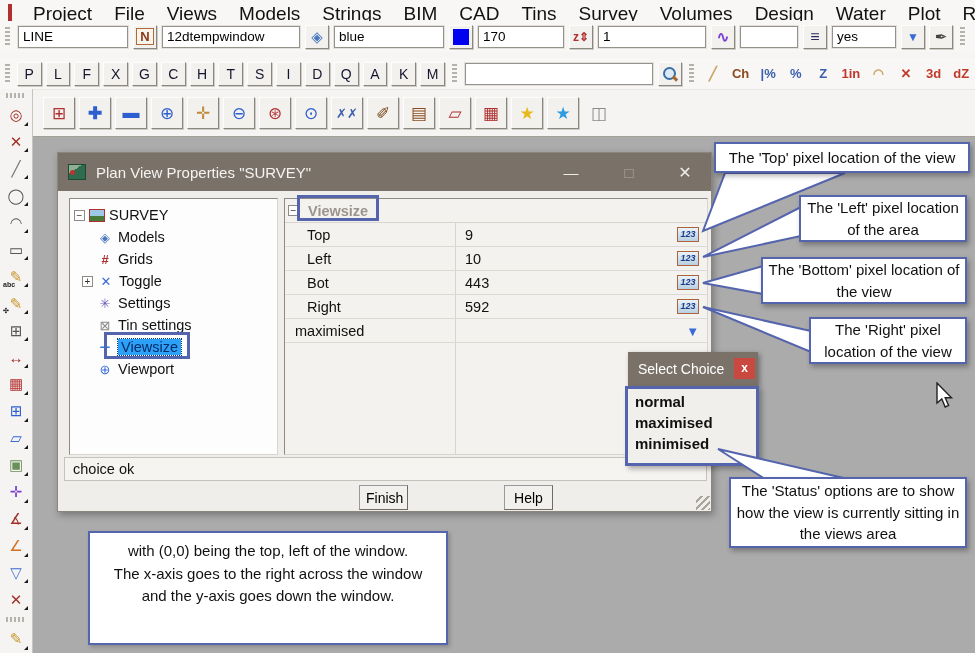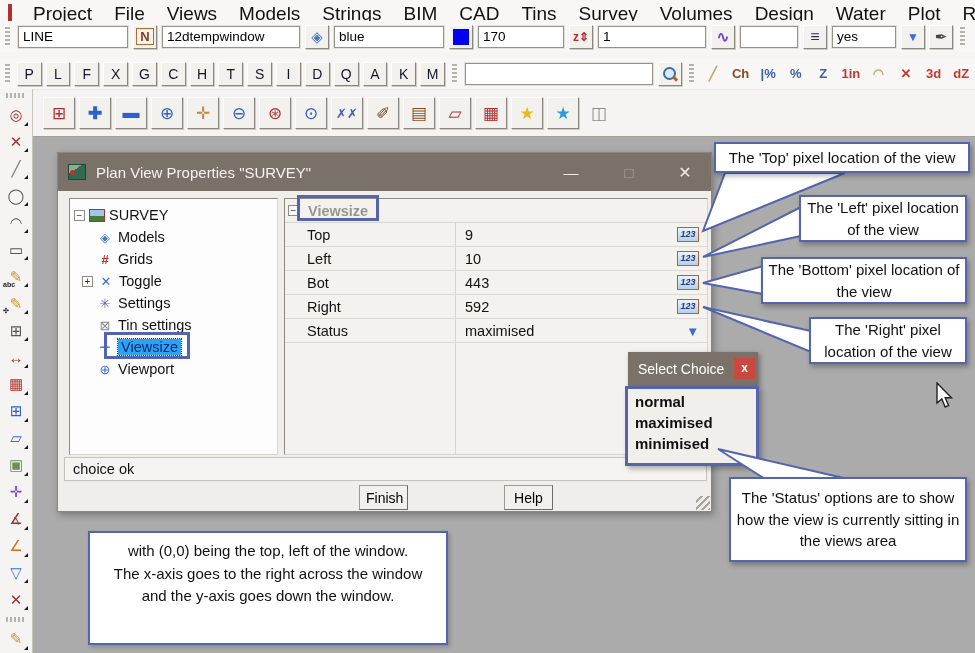--- a/index.html
+++ b/index.html
@@ -120,21 +120,21 @@
          padding:2px 0 0 7px;box-shadow:3px 3px 5px rgba(0,0,0,.3);}
   .popt{font-size:15px;font-weight:bold;line-height:21px;cursor:default;}
   
   .callout{position:absolute;background:#fff;border:2px solid #5464ad;display:flex;align-items:center;
            justify-content:center;text-align:center;font-size:15px;line-height:1.45;z-index:5;
            box-shadow:2px 3px 5px rgba(0,0,0,.3);padding:2px 4px;}
   .co-top{left:714px;top:142px;width:256px;height:31px;white-space:nowrap;}
   .co-left{left:799px;top:195px;width:168px;height:47px;}
   .co-bottom{left:761px;top:257px;width:206px;height:47px;}
   .co-right{left:809px;top:317px;width:158px;height:47px;}
-  .co-status{left:729px;top:477px;width:238px;height:85px;}
+  .co-status{left:729px;top:477px;width:238px;height:71px;}
   .notebox{position:absolute;left:88px;top:531px;width:360px;height:114px;background:#fff;border:2px solid #5464ad;
            font-size:15px;line-height:1.5;text-align:center;padding-top:7px;z-index:5;
            box-shadow:2px 2px 4px rgba(0,0,0,.2);}
   .notebox .gap{}
   .annrect{position:absolute;border:3px solid #5464ad;z-index:6;pointer-events:none;}
   .ann-tree{left:104px;top:332px;width:86px;height:27px;}
   .ann-grid{left:297px;top:195px;width:82px;height:26px;}
   .wedges{position:absolute;left:0;top:0;width:975px;height:653px;z-index:4;pointer-events:none;}
   .cursor{position:absolute;left:936px;top:382px;z-index:10;pointer-events:none;}
 </style>
@@ -421,21 +421,20 @@
         <span class="glabel">Bot</span>
         <span class="gvalue">443</span>
         <span class="gbadge">123</span>
       </div>
       <div class="grow">
         <span class="glabel">Right</span>
         <span class="gvalue">592</span>
         <span class="gbadge">123</span>
       </div>
       <div class="grow">
-        <span class="glabel">Status</span>
         <span class="gvalue">maximised</span>
         <span class="gdrop">▼</span>
       </div>
     </div>
 
     <div class="msgfield">choice ok</div>
     <button class="dbtn finish">Finish</button>
     <button class="dbtn help">Help</button>
     <span class="dgrip"></span>
   </div>
@@ -457,21 +456,21 @@
     <polygon points="703,257 801,207 801,236" fill="#ffffff" stroke="#5464ad" stroke-width="2"></polygon>
     <polygon points="703,283 763,266 763,294" fill="#ffffff" stroke="#5464ad" stroke-width="2"></polygon>
     <polygon points="703,307 811,331 811,352" fill="#ffffff" stroke="#5464ad" stroke-width="2"></polygon>
     <polygon points="718,449 765,479 848,479" fill="#ffffff" stroke="#5464ad" stroke-width="2"></polygon>
   </svg>
 
   <div class="callout co-top">
       <span>The 'Top' pixel location of the view</span>
     </div>
   <div class="callout co-left">
-      <span>The 'Left' pixel location of the view</span>
+      <span>The 'Left' pixel location of the area</span>
     </div>
   <div class="callout co-bottom">
       <span>The 'Bottom' pixel location of the view</span>
     </div>
   <div class="callout co-right">
       <span>The 'Right' pixel location of the view</span>
     </div>
   <div class="callout co-status">
       <span>The 'Status' options are to show how the view is currently sitting in the views area</span>
     </div>

